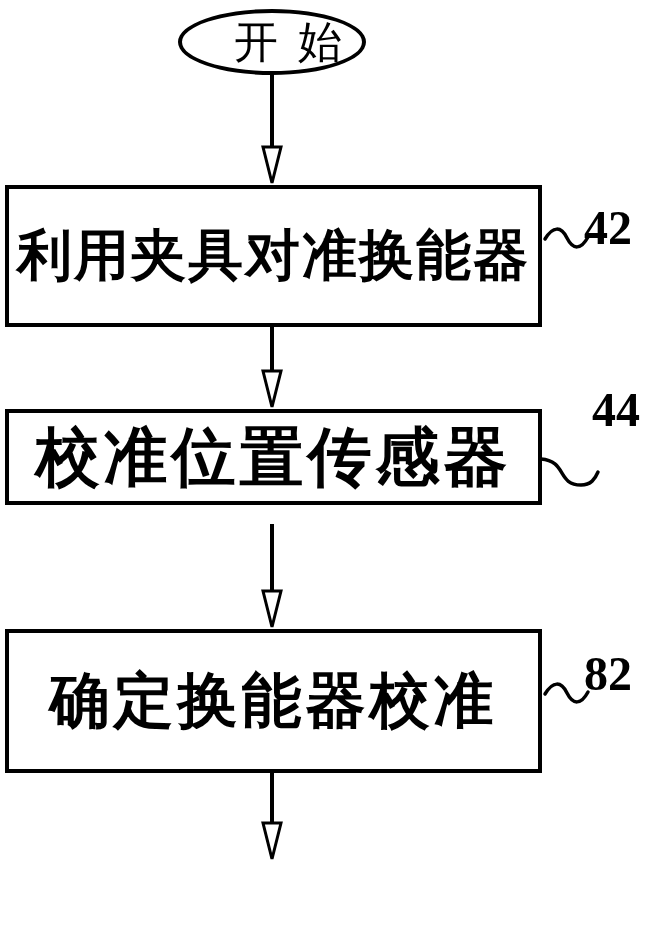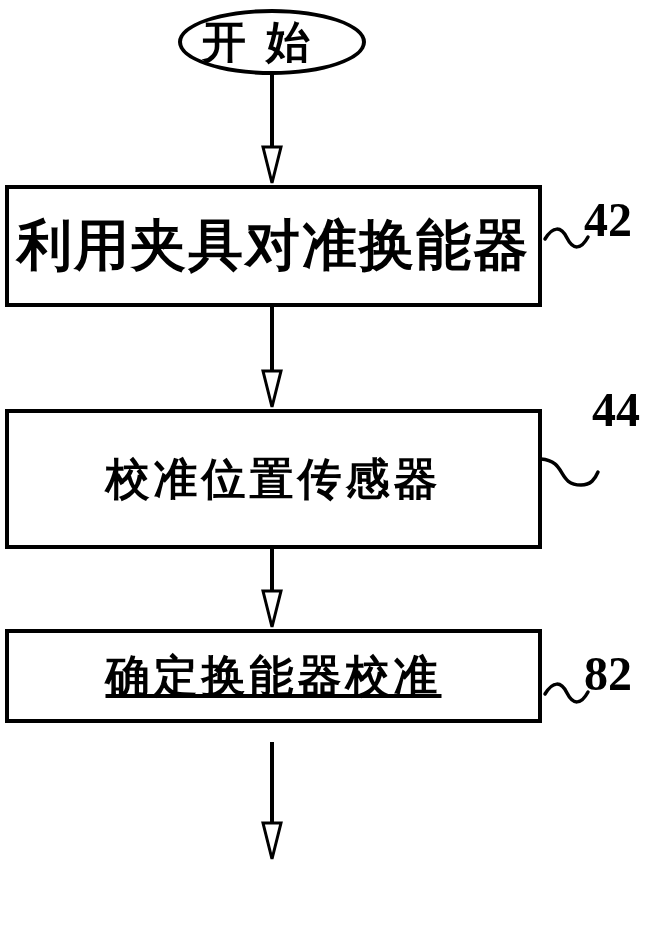--- a/index.html
+++ b/index.html
@@ -24,22 +24,22 @@
     pointer-events: none;
   }
   .terminal {
     position: absolute;
     box-sizing: border-box;
     border: 4px solid #000;
     border-radius: 50%;
     background: #ffffff;
     display: flex;
     align-items: center;
-    justify-content: flex-start;
-    font-weight: bold;
+    justify-content: flex-end;
+    font-weight: normal;
     font-size: 44px;
     color: #000;
     letter-spacing: 20px;
     padding-left: 20px;
   }
   .terminal-start { left: 178px; top: 9px;  width: 188px; height: 66px; }
   .terminal-end   { left: 180px; top: 861px; width: 186px; height: 70px; }
 
   .step-box {
     position: absolute;
@@ -48,33 +48,33 @@
     box-sizing: border-box;
     border: 4px solid #000;
     background: #ffffff;
     display: flex;
     align-items: center;
     justify-content: center;
     font-weight: bold;
     color: #000;
     white-space: nowrap;
   }
-  .step-1 { top: 185px; height: 122px; font-size: 55px; letter-spacing: 2px; }
-  .step-2 { top: 409px; height: 140px; font-size: 44px; letter-spacing: 4px; }
-  .step-3 { top: 629px; height: 94px; font-size: 44px; letter-spacing: 4px; text-decoration: underline; }
+  .step-1 { top: 185px; height: 142px; font-size: 55px; letter-spacing: 2px; }
+  .step-2 { top: 409px; height: 96px; font-size: 64px; letter-spacing: 4px; }
+  .step-3 { top: 629px; height: 144px; font-size: 60px; letter-spacing: 4px; }
 
   .ref-num {
     position: absolute;
     font-family: "Liberation Serif", "DejaVu Serif", serif;
     font-weight: bold;
     font-size: 48px;
     color: #000;
     line-height: 1;
   }
-  .ref-42 { left: 584px; top: 196px; }
+  .ref-42 { left: 584px; top: 204px; }
   .ref-44 { left: 592px; top: 386px; }
   .ref-46 { left: 584px; top: 650px; }
 
   .flow-line {
     stroke: #000;
     stroke-width: 4;
     fill: none;
   }
   .arrow-head {
     stroke: #000;

